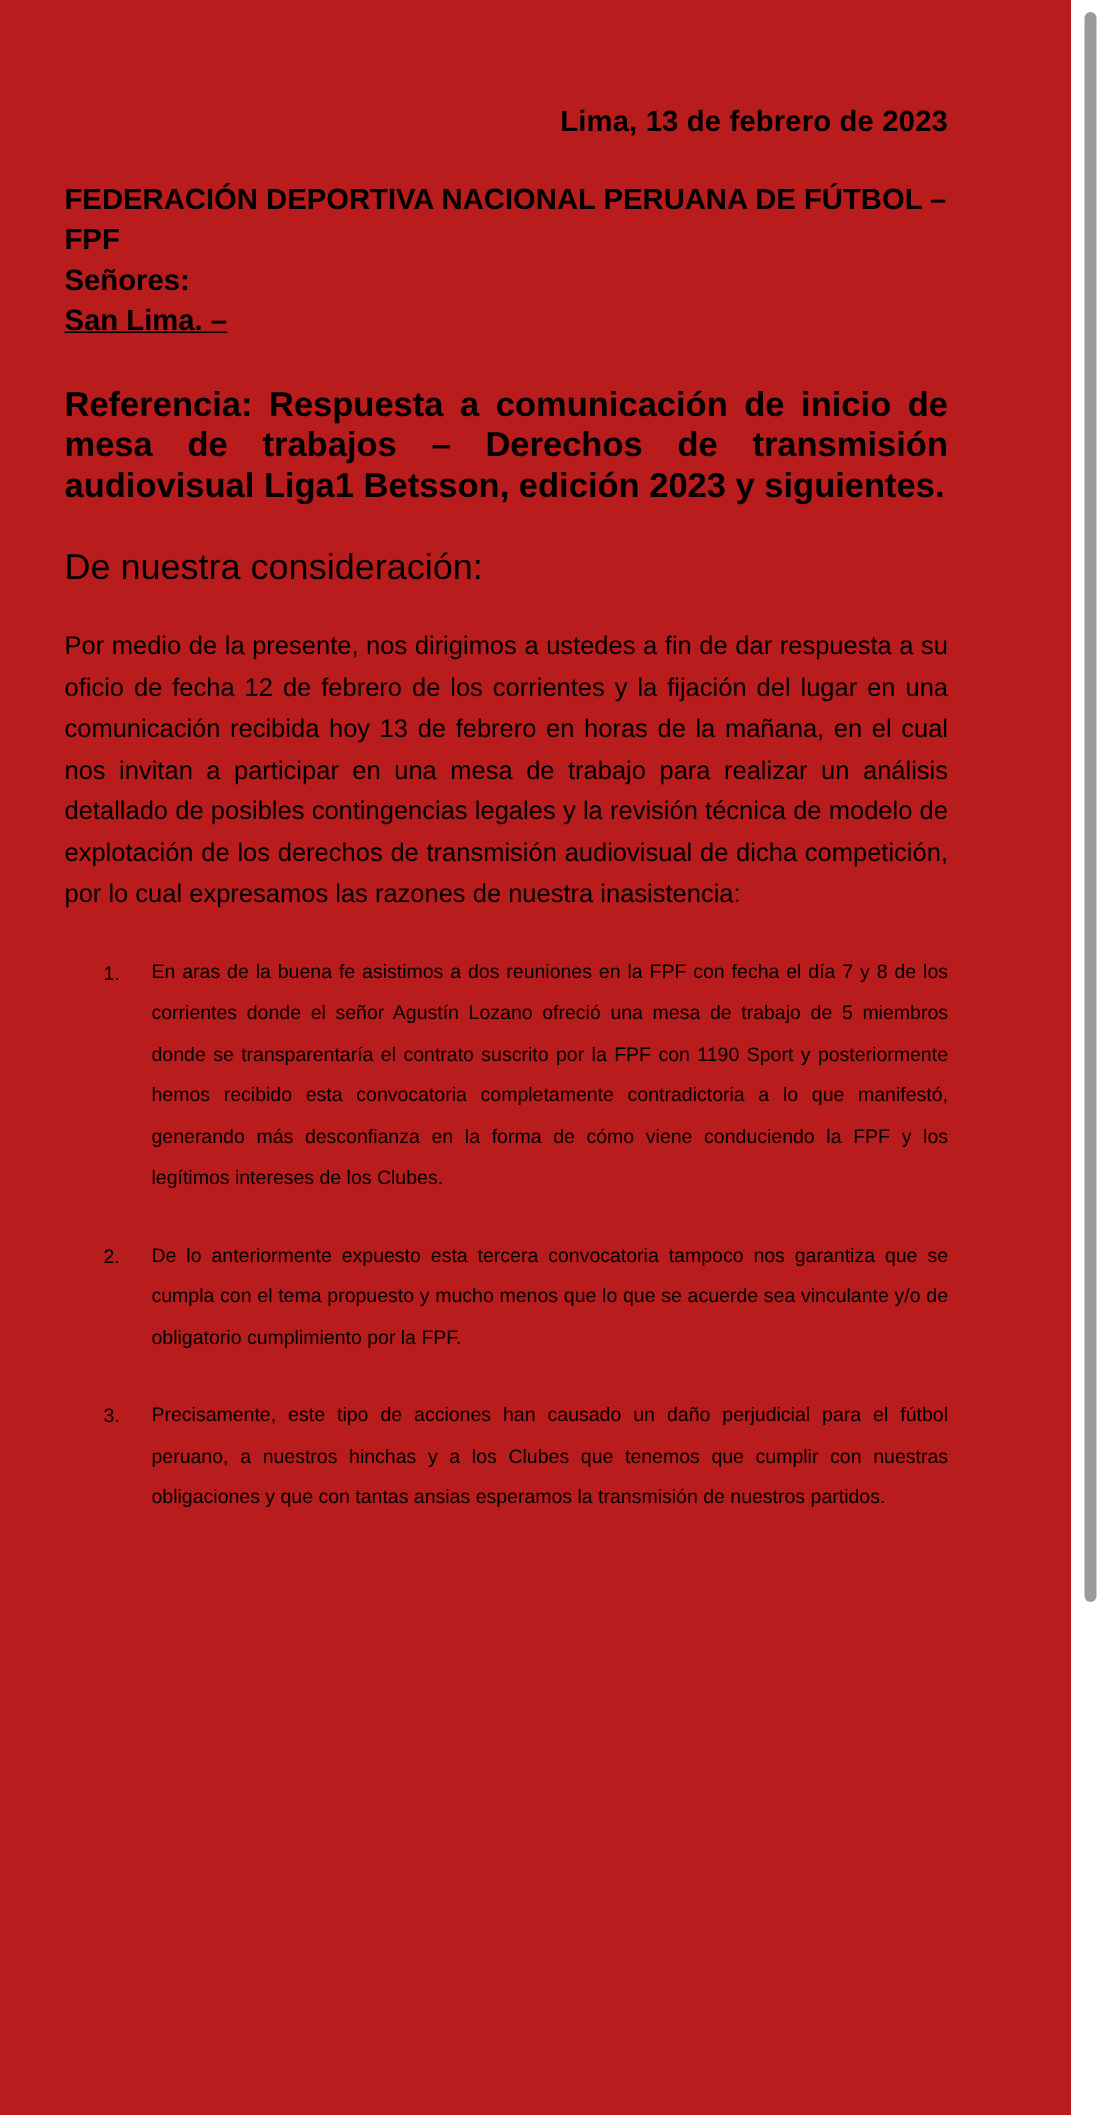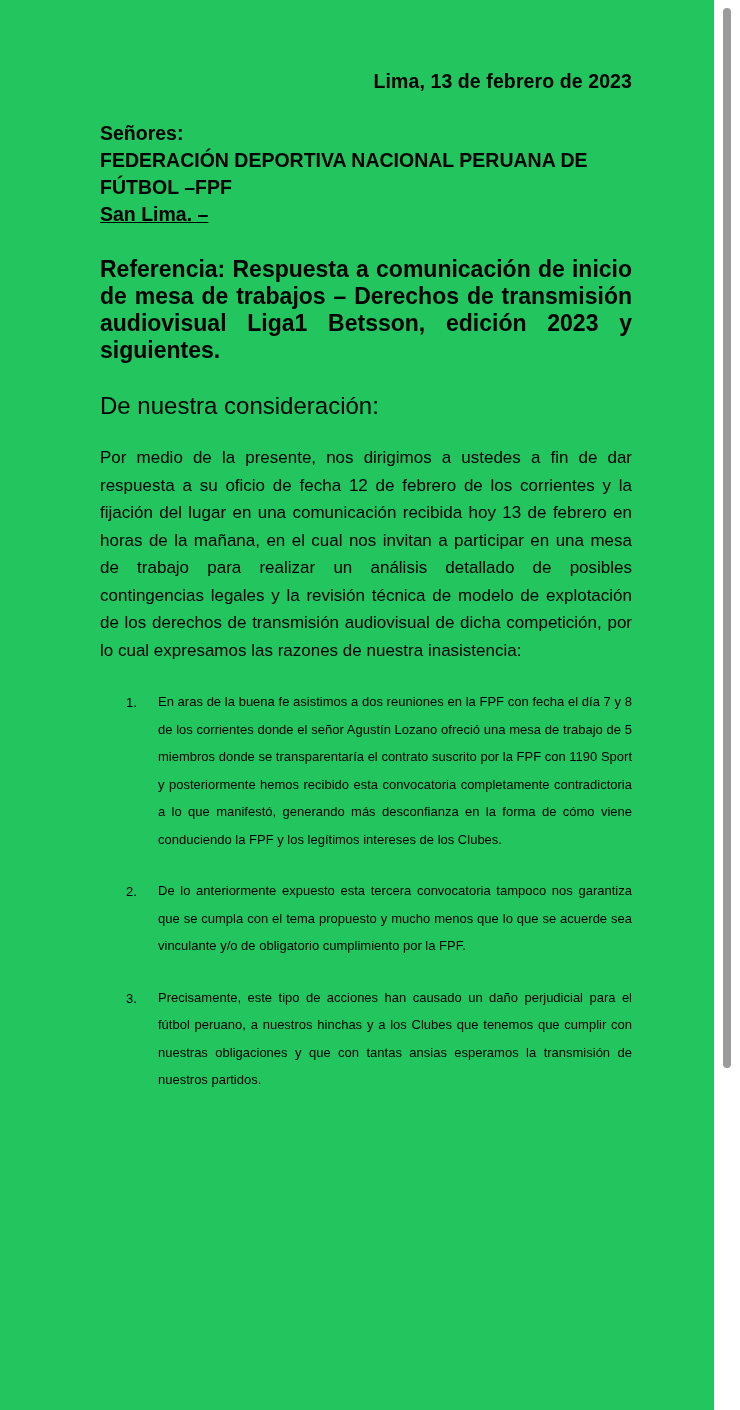--- a/index.html
+++ b/index.html
@@ -14,23 +14,23 @@
     color: #000000;
     position: relative;
     overflow: hidden;
   }
   .page {
     position: absolute;
     left: 0;
     top: 0;
     width: 714px;
     height: 1410px;
-    background: #22c55e;
+    background: #b91c1c;
     box-sizing: border-box;
-    padding: 0 82px 0 100px;
+    padding: 0 82px 0 43px;
   }
   .scrollbar-track {
     position: absolute;
     right: 0;
     top: 0;
     width: 26px;
     height: 1410px;
     background: #ffffff;
   }
   .scrollbar-thumb {
@@ -114,22 +114,22 @@
   }
 </style>
 </head>
 <body>
 
 <div class="page">
 
   <div class="date-line">Lima, 13 de febrero de 2023</div>
 
   <div class="addressee">
+    <div class="b">FEDERACIÓN DEPORTIVA NACIONAL PERUANA DE FÚTBOL –FPF</div>
     <div class="b">Señores:</div>
-    <div class="b">FEDERACIÓN DEPORTIVA NACIONAL PERUANA DE FÚTBOL –FPF</div>
     <div class="u" style="display:inline-block">San Lima. –</div>
   </div>
 
   <div class="reference">
     <span>Referencia:</span>
     <span>Respuesta a comunicación de inicio de mesa de trabajos – Derechos de transmisión audiovisual Liga1 Betsson, edición 2023 y siguientes.</span>
   </div>
 
   <div class="salutation">De nuestra consideración:</div>
 

